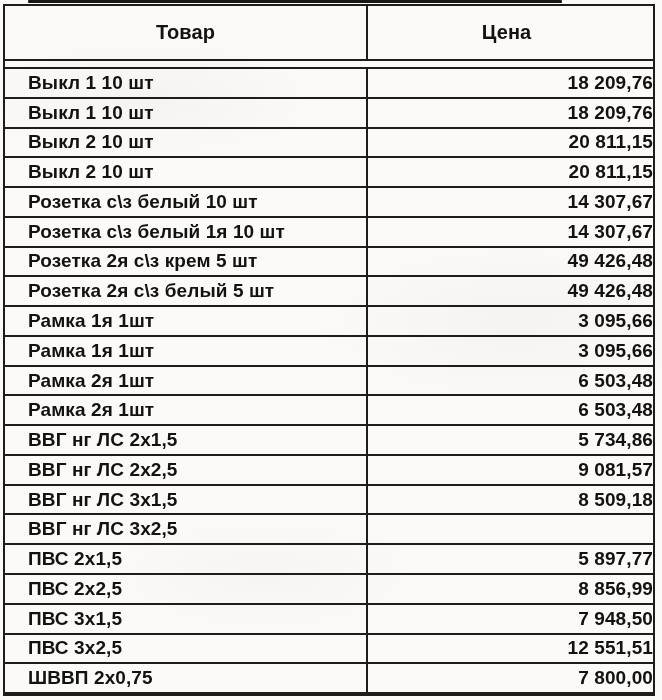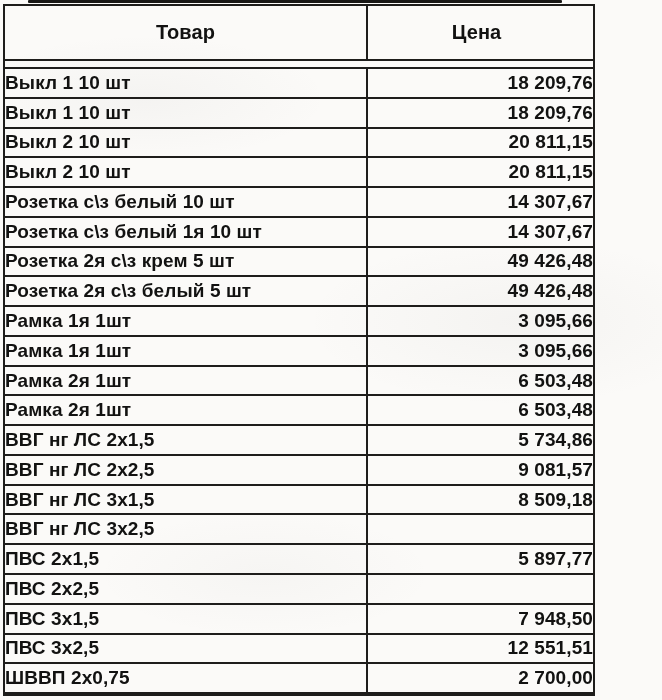--- a/index.html
+++ b/index.html
@@ -30,21 +30,21 @@
     left: 28px;
     width: 534px;
     height: 3px;
     background: #181715;
     border-radius: 1px;
   }
   .price-table {
     position: absolute;
     left: 3px;
     top: 4px;
-    width: 592px;
+    width: 652px;
     height: 692px;
     border: 2px solid #1e1d1b;
     border-bottom-width: 4px;
     display: flex;
     flex-direction: column;
     box-sizing: border-box;
   }
   .thead {
     display: flex;
     height: 53px;
@@ -78,21 +78,21 @@
     font-weight: 600;
     letter-spacing: 0.1px;
     white-space: nowrap;
     overflow: hidden;
   }
   .cell.product {
     width: 363px;
     flex: 0 0 363px;
     border-right: 2px solid #1e1d1b;
     justify-content: flex-start;
-    padding-left: 0;
+    padding-left: 23px;
   }
   .cell.price {
     flex: 1 1 auto;
     justify-content: flex-end;
   }
   .thead .cell {
     font-size: 20px;
     font-weight: 600;
   }
   .thead .cell.product {
@@ -181,28 +181,29 @@
         </div>
         <div class="row">
           <div class="cell product">ВВГ нг ЛС 3х2,5</div>
         </div>
         <div class="row">
           <div class="cell product">ПВС 2х1,5</div>
           <div class="cell price">5 897,77</div>
         </div>
         <div class="row">
           <div class="cell product">ПВС 2х2,5</div>
+          <div class="cell price">8 856,99</div>
         </div>
         <div class="row">
           <div class="cell product">ПВС 3х1,5</div>
           <div class="cell price">7 948,50</div>
         </div>
         <div class="row">
           <div class="cell product">ПВС 3х2,5</div>
           <div class="cell price">12 551,51</div>
         </div>
         <div class="row">
           <div class="cell product">ШВВП 2х0,75</div>
-          <div class="cell price">2 700,00</div>
+          <div class="cell price">7 800,00</div>
         </div>
       </div>
   </div>
 </div>
 
 </body></html>

